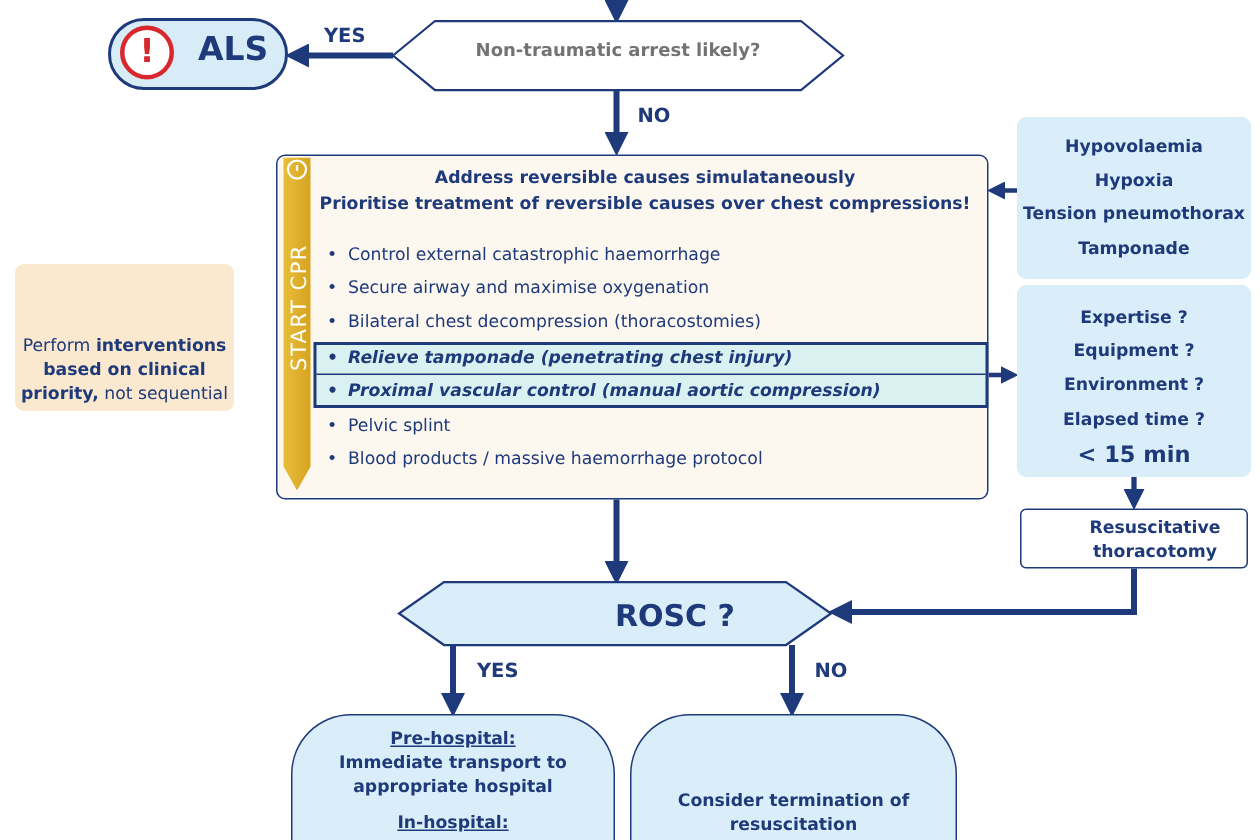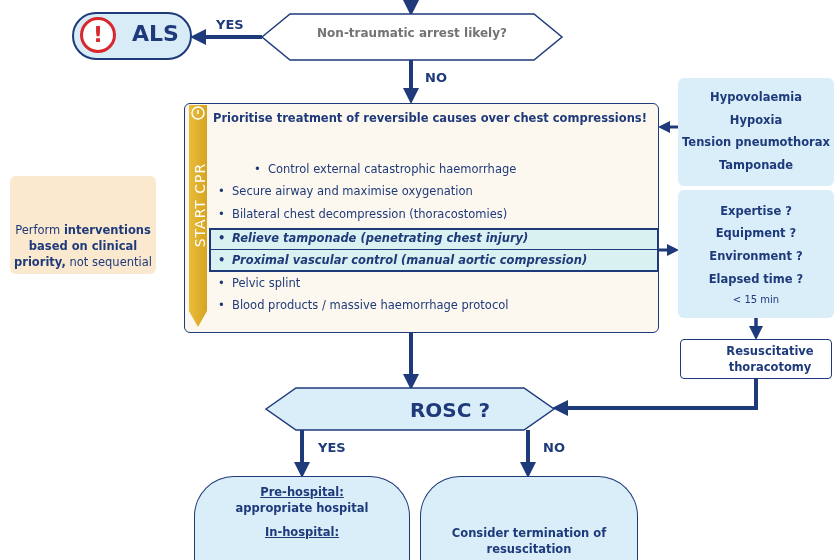--- a/index.html
+++ b/index.html
@@ -70,21 +70,21 @@
   }
 
   
   .right-box {
     background: #d9eef9; border-radius: 6px; box-sizing: border-box;
   }
   #causes-box { left: 678px; top: 78px; width: 156px; height: 108px; }
   .cause { left: 678px; width: 156px; text-align: center; font-size: 11.5px; font-weight: bold; color: #1e3a7a; }
   #questions-box { left: 678px; top: 190px; width: 156px; height: 128px; }
   .q { left: 678px; width: 156px; text-align: center; font-size: 11.5px; font-weight: bold; color: #1e3a7a; }
-  #q-time-note { font-weight: normal; font-size: 10px; }
+  #q-time-note { font-weight: bold; font-size: 15px; }
 
   #thoracotomy-box {
     left: 680px; top: 339px; width: 152px; height: 40px;
     border: 1.5px solid #1e3a7a; border-radius: 4px; background: #fff; box-sizing: border-box;
   }
   #thoracotomy-text {
     left: 680px; top: 343px; width: 180px; text-align: center;
     font-size: 11.5px; font-weight: bold; color: #1e3a7a; line-height: 16px;
   }
 
@@ -150,34 +150,35 @@
 <div id="als-box" class="abs"></div>
 <div id="als-icon" class="abs">!</div>
 <div id="als-label" class="abs">ALS</div>
 
 <div class="abs lbl-yesno" style="left:216px; top:17px;">YES</div>
 <div id="decision-arrest-text" class="abs">Non-traumatic arrest likely?</div>
 <div class="abs lbl-yesno" style="left:425px; top:70px;">NO</div>
 
 <div id="main-box" class="abs"></div>
 <div id="main-title" class="abs">
+  <div>Address reversible causes simulataneously</div>
   <div>Prioritise treatment of reversible causes over chest compressions!</div>
 </div>
 
 <svg id="cpr-bar" class="abs" viewBox="0 0 24 222">
   <path d="M3,0 L21,0 L21,206 L12,222 L3,206 z" fill="url(#cprg)"></path>
   <circle cx="12" cy="8" r="6" fill="none" stroke="#fff" stroke-width="1.5"></circle>
   <line x1="12" y1="5" x2="12" y2="9" stroke="#fff" stroke-width="1.5"></line>
 </svg>
 <div id="cpr-label" class="abs">START CPR</div>
 
 <div id="highlight-box" class="abs"></div>
 <div id="highlight-divider" class="abs"></div>
 
-<div class="abs step" style="top:162px;margin-left:36px;"><span class="bullet">•</span><span>Control external catastrophic haemorrhage</span></div>
+<div class="abs step" style="top:162px;"><span class="bullet">•</span><span>Control external catastrophic haemorrhage</span></div>
 <div class="abs step" style="top:184px;"><span class="bullet">•</span><span>Secure airway and maximise oxygenation</span></div>
 <div class="abs step" style="top:207px;"><span class="bullet">•</span><span>Bilateral chest decompression (thoracostomies)</span></div>
 <div class="abs step bold" style="top:231px;"><span class="bullet">•</span><span>Relieve tamponade (penetrating chest injury)</span></div>
 <div class="abs step bold" style="top:253px;"><span class="bullet">•</span><span>Proximal vascular control (manual aortic compression)</span></div>
 <div class="abs step" style="top:276px;"><span class="bullet">•</span><span>Pelvic splint</span></div>
 <div class="abs step" style="top:298px;"><span class="bullet">•</span><span>Blood products / massive haemorrhage protocol</span></div>
 
 <div id="warn-box" class="abs"></div>
 <div id="warn-text" class="abs">
   <span>Perform </span><b>interventions based on clinical priority,</b><span> not sequential</span>
@@ -202,20 +203,21 @@
   <div>thoracotomy</div>
 </div>
 
 <div id="rosc-text" class="abs">ROSC ?</div>
 <div class="abs lbl-yesno" style="left:318px; top:440px;">YES</div>
 <div class="abs lbl-yesno" style="left:543px; top:440px;">NO</div>
 
 <div id="prehospital-box" class="abs outcome"></div>
 <div class="abs otext" style="left:194px; top:484px; width:216px;">
   <div class="ul">Pre-hospital:</div>
+  <div>Immediate transport to</div>
   <div>appropriate hospital</div>
   <div class="ul" style="margin-top:8px;">In-hospital:</div>
 </div>
 
 <div id="termination-box" class="abs outcome"></div>
 <div class="abs otext" style="left:420px; top:525px; width:218px;">
   <div>Consider termination of</div>
   <div>resuscitation</div>
 </div>
 

